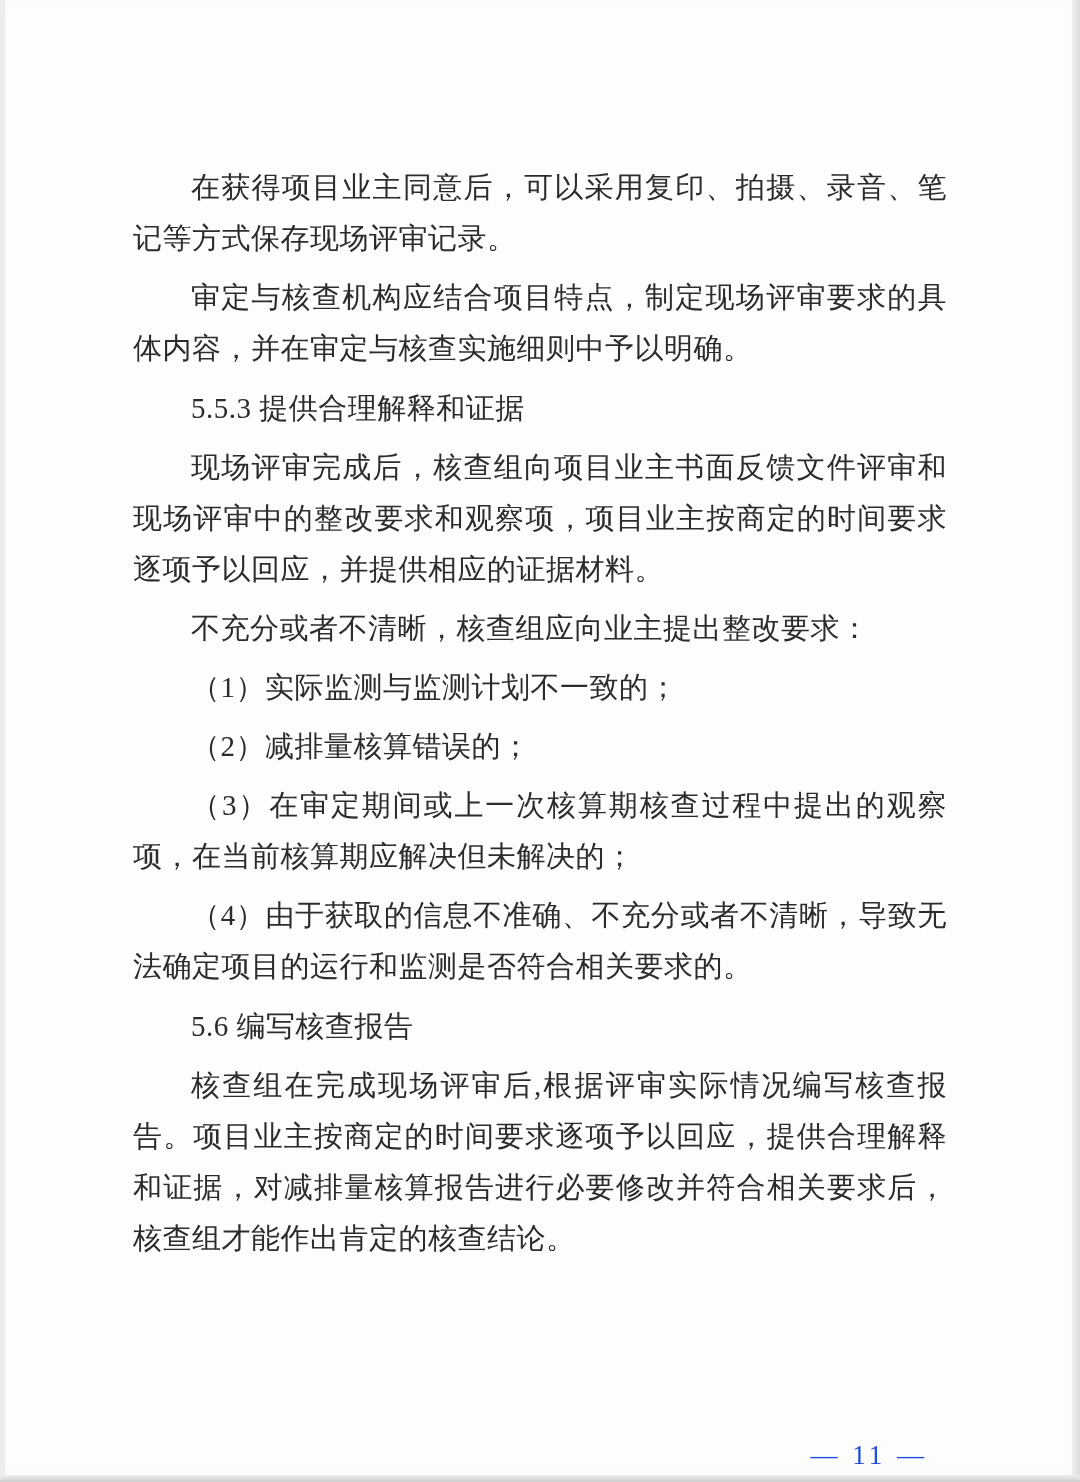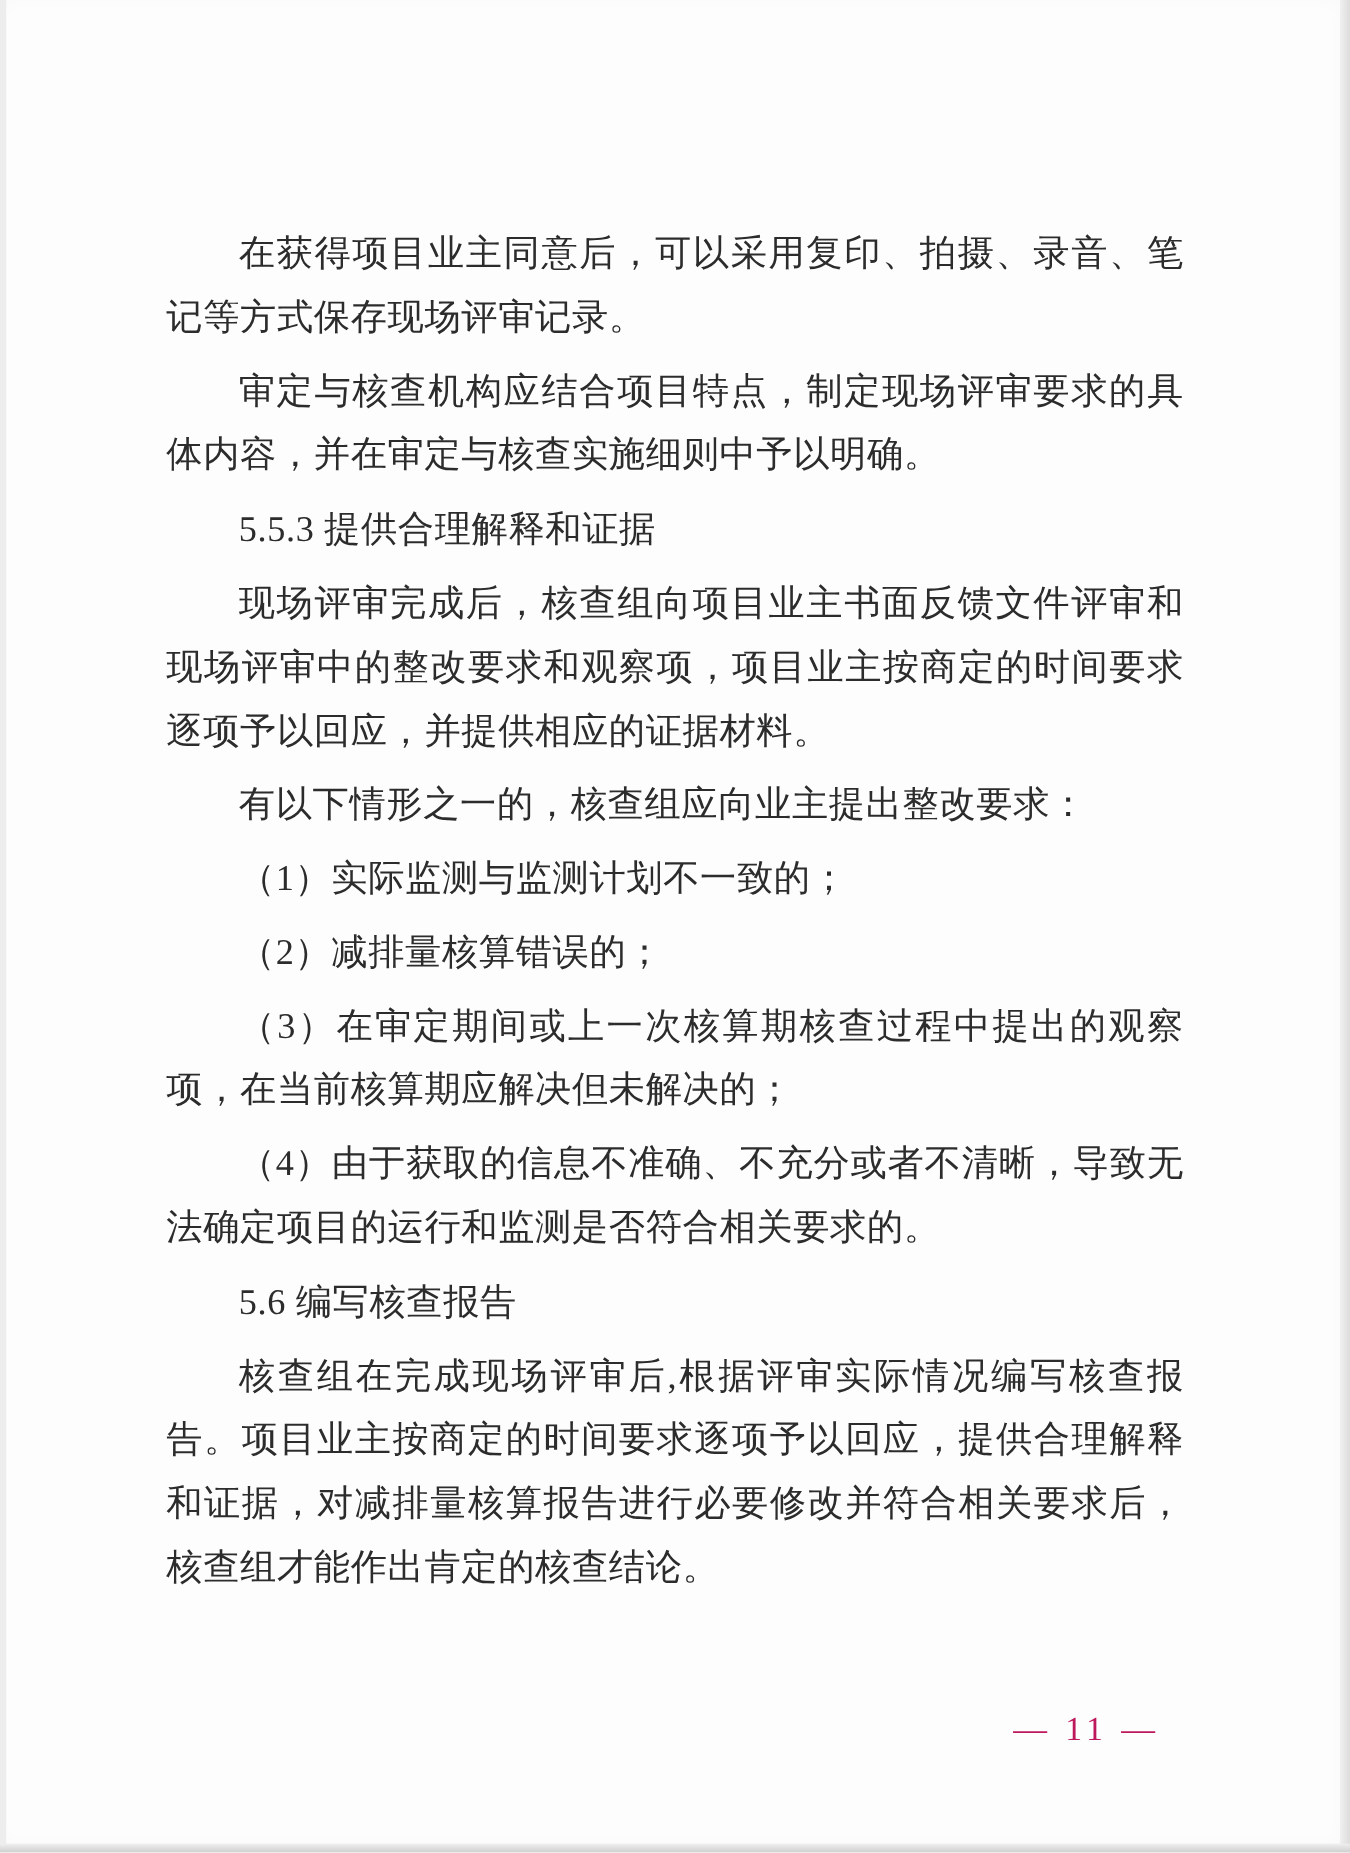--- a/index.html
+++ b/index.html
@@ -43,64 +43,64 @@
     position: absolute;
     left: 0;
     top: 0;
     width: 5px;
     height: 1482px;
     background: #ededed;
   }
   .doc-body {
     position: absolute;
     left: 133px;
-    top: 178px;
+    top: 162px;
     width: 814px;
     color: #2c2c2c;
     font-size: 29px;
     line-height: 51px;
     text-align: justify;
     text-justify: inter-ideograph;
     letter-spacing: 0.5px;
   }
   .doc-body p {
     margin: 8px 0 0 0;
     text-indent: 2em;
   }
   .doc-body p:first-child {
     margin-top: 0;
   }
   .doc-body p.heading {
     margin-top: 9px;
   }
   .page-footer {
     position: absolute;
-    top: 1366px;
+    top: 1438px;
     right: 152px;
-    color: #be185d;
+    color: #1d4ed8;
     font-size: 27px;
     line-height: 34px;
     letter-spacing: 4px;
     font-family: "Liberation Serif", "DejaVu Serif", serif;
   }
 </style>
 </head>
 <body>
 
 <div class="scan-page"></div>
 <div class="edge-left"></div>
 <div class="edge-right"></div>
 <div class="edge-bottom"></div>
 
 <div class="doc-body">
     <p class="body">在获得项目业主同意后，可以采用复印、拍摄、录音、笔记等方式保存现场评审记录。</p>
     <p class="body">审定与核查机构应结合项目特点，制定现场评审要求的具体内容，并在审定与核查实施细则中予以明确。</p>
     <p class="heading">5.5.3 提供合理解释和证据</p>
     <p class="body">现场评审完成后，核查组向项目业主书面反馈文件评审和现场评审中的整改要求和观察项，项目业主按商定的时间要求逐项予以回应，并提供相应的证据材料。</p>
-    <p class="body">有以下情形之一的，核查组应向业主提出整改要求：</p>
+    <p class="body">不充分或者不清晰，核查组应向业主提出整改要求：</p>
     <p class="list-item">（1）实际监测与监测计划不一致的；</p>
     <p class="list-item">（2）减排量核算错误的；</p>
     <p class="list-item">（3）在审定期间或上一次核算期核查过程中提出的观察项，在当前核算期应解决但未解决的；</p>
     <p class="list-item">（4）由于获取的信息不准确、不充分或者不清晰，导致无法确定项目的运行和监测是否符合相关要求的。</p>
     <p class="heading">5.6 编写核查报告</p>
     <p class="body">核查组在完成现场评审后,根据评审实际情况编写核查报告。项目业主按商定的时间要求逐项予以回应，提供合理解释和证据，对减排量核算报告进行必要修改并符合相关要求后，核查组才能作出肯定的核查结论。</p>
   </div>
 
 <div class="page-footer">— 11 —</div>
 

